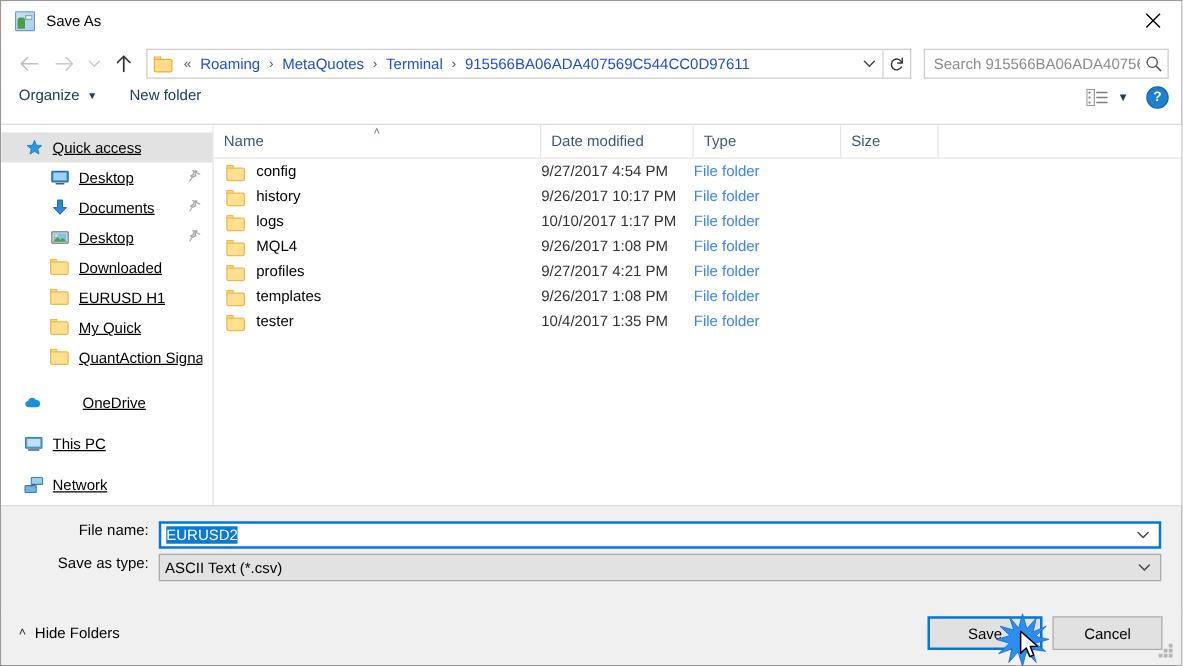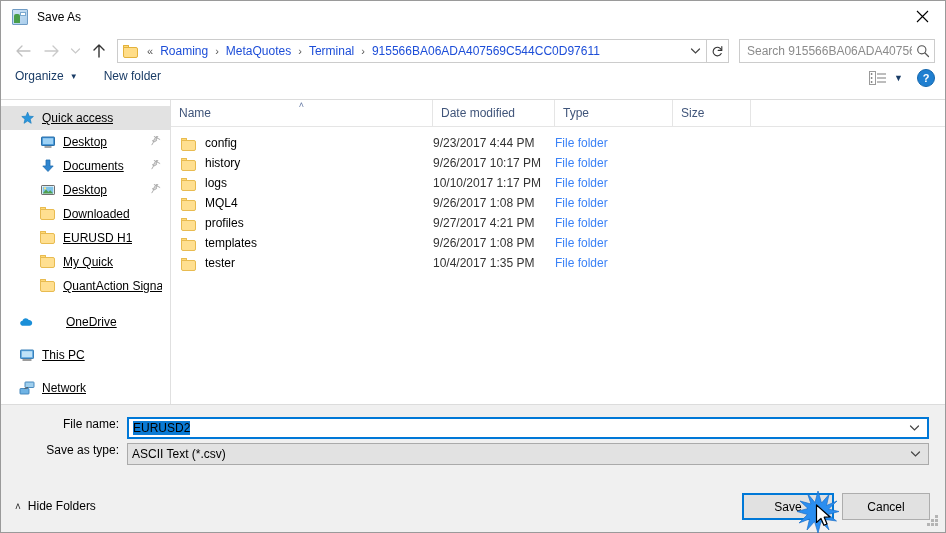--- a/index.html
+++ b/index.html
@@ -89,39 +89,39 @@
     position:relative;}
   .col{font-size:12px;color:#40557a;display:flex;align-items:center;
     border-right:1px solid #e5e5e5;box-sizing:border-box;padding-left:8px;position:relative;}
   .col.c-name{width:262px;}
   .col.c-date{width:122px;}
   .col.c-type{width:118px;}
   .col.c-size{width:78px;}
   .col .sortcaret{position:absolute;left:50%;top:1px;transform:translateX(-50%);
     font-size:9px;color:#6a7ea8;line-height:9px;}
   .rows{padding-top:3px;}
-  .row{height:20px;display:flex;align-items:flex-end;font-size:12px;color:#000;}
+  .row{height:20px;display:flex;align-items:flex-start;font-size:12px;color:#000;}
   .row .cname{width:262px;display:flex;align-items:center;padding-left:10px;box-sizing:border-box;}
   .row .cname .folder-ico{margin-right:9px;}
   .row .cdate{width:122px;color:#333;}
   .row .ctype{width:118px;color:#3b82f6;}
 
   
   .formarea{background:#f0f0f0;padding-top:12px;position:relative;height:85px;
     box-sizing:border-box;border-top:1px solid #dcdcdc;}
   .frow{display:flex;height:22px;margin-bottom:4px;}
   .frow .flabel{width:126px;text-align:right;padding-right:8px;font-size:12px;
     box-sizing:border-box;}
   .combo{height:22px;flex:1;margin-right:16px;display:flex;align-items:center;
     box-sizing:border-box;position:relative;}
   .combo .val{flex:1;font-size:12px;padding-left:4px;white-space:nowrap;overflow:hidden;}
   .combo .chev{width:26px;display:flex;align-items:center;justify-content:center;
     color:#333;font-size:11px;}
   .combo.filename{border:2px solid #0078d7;background:#ffffff;}
-  .combo.filename .val .sel{background:#0a7ad4;color:#000000;padding:1px 0;}
+  .combo.filename .val .sel{background:#0a7ad4;color:#ffffff;padding:1px 0;}
   .combo.type{border:1px solid #aaaaaa;background:#e2e2e2;}
 
   
   .footer{position:absolute;left:0;right:0;bottom:0;height:44px;background:#f0f0f0;}
   .hidefolders{position:absolute;left:14px;top:11px;display:flex;align-items:center;
     font-size:12px;color:#000;}
   .hidefolders .chev{margin-right:7px;font-size:10px;color:#222;}
   .btn{position:absolute;top:5px;height:27px;border:1px solid #adadad;background:#e1e1e1;
     display:flex;align-items:center;justify-content:center;font-size:12px;color:#000;
     box-sizing:border-box;}
@@ -371,21 +371,21 @@
 
       <div class="rows">
         <div class="row">
           <span class="cname">
               <span class="folder-ico">
                 <span class="tab"></span>
                 <span class="body"></span>
               </span>
               <span>config</span>
             </span>
-          <span class="cdate">9/23/2017 4:44 PM</span>
+          <span class="cdate">9/27/2017 4:54 PM</span>
           <span class="ctype">File folder</span>
         </div>
         <div class="row">
           <span class="cname">
               <span class="folder-ico">
                 <span class="tab"></span>
                 <span class="body"></span>
               </span>
               <span>history</span>
             </span>

